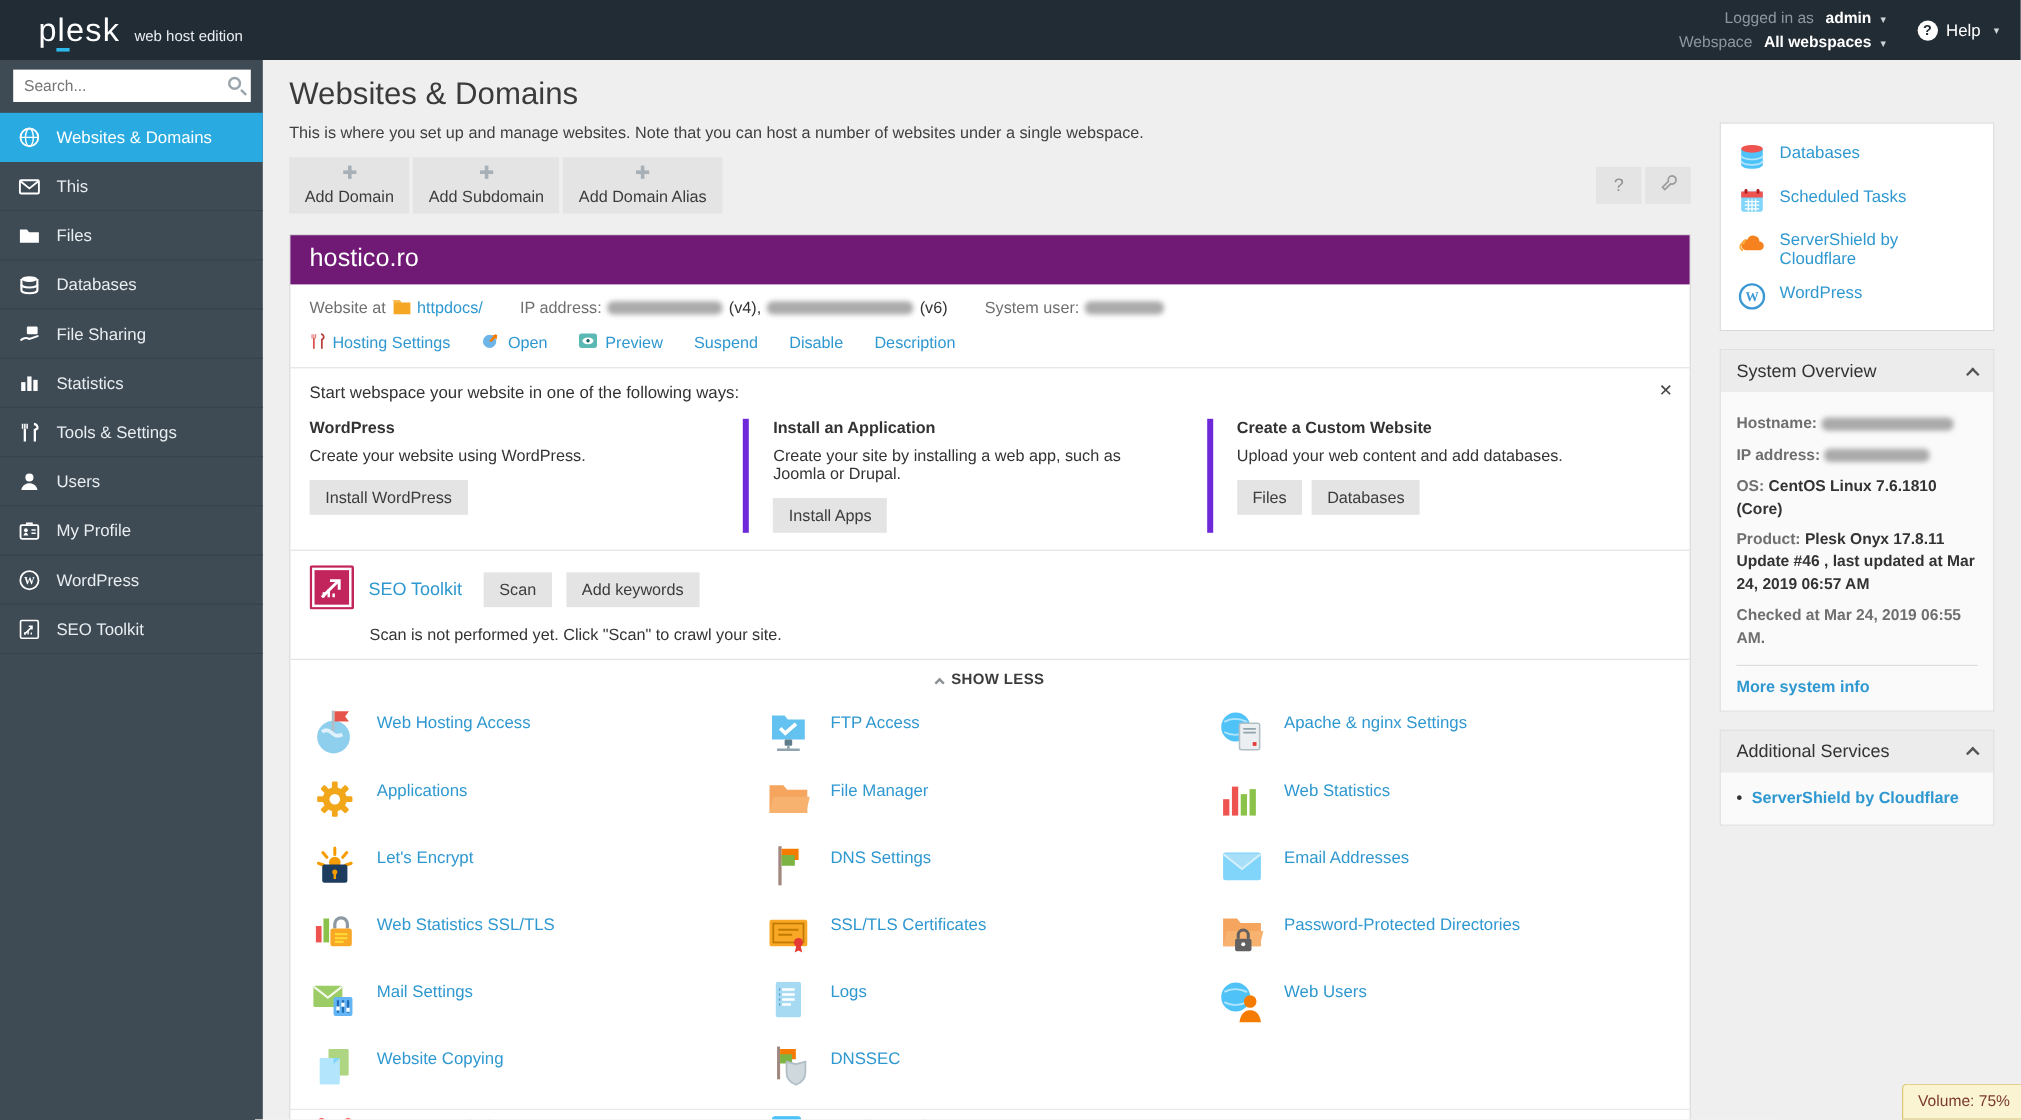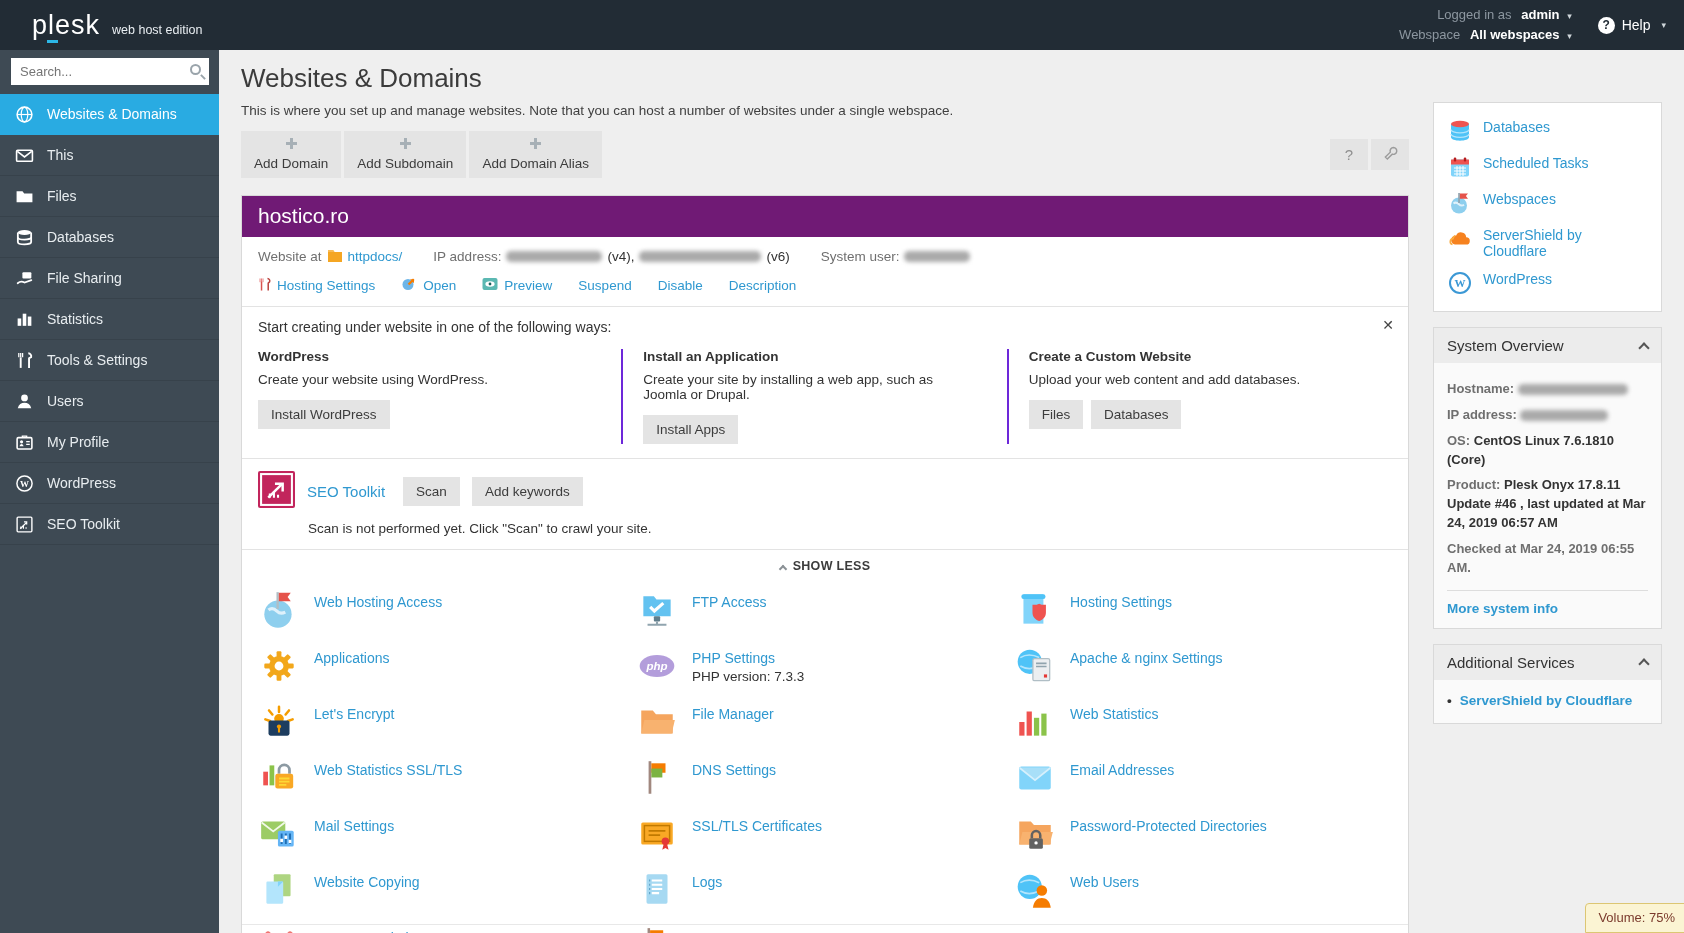--- a/index.html
+++ b/index.html
@@ -64,21 +64,21 @@
   .info-line .grp { display:flex; align-items:center; gap:5px; margin-right:26px; }
   .blur-bar { display:inline-block; height:11px; background:#aaa; border-radius:5px; filter:blur(2px); vertical-align:middle; }
   .dark { color:#333; }
   .actions-line { display:flex; align-items:center; gap:26px; margin-top:11px; font-size:13.5px; }
   .actions-line .act { display:flex; align-items:center; gap:6px; }
 
   .promo { border-top:1px solid #e3e3e3; padding:12px 16px 14px; position:relative; }
   .promo-title { font-size:14px; color:#333; margin-bottom:14px; }
   .promo-close { position:absolute; right:14px; top:10px; color:#444; font-size:14px; cursor:pointer; }
   .promo-cols { display:flex; }
-  .promo-col { flex:1; padding:0 20px; border-left:2px solid #6d28d9; }
+  .promo-col { flex:1; padding:0 20px; border-left:5px solid #6d28d9; }
   .promo-col:first-child { border-left:none; padding-left:0; }
   .promo-h { font-weight:bold; font-size:13.5px; margin-bottom:8px; }
   .promo-t { font-size:13.5px; margin-bottom:13px; max-width:330px; }
   .promo-col .btn { margin-right:4px; }
 
   .seo-sec { border-top:1px solid #e3e3e3; padding:12px 16px 13px; }
   .seo-row { display:flex; align-items:center; gap:12px; }
   .seo-row .link { font-size:15px; margin-right:6px; }
   .seo-status { margin:10px 0 0 50px; font-size:13.5px; color:#333; }
 
@@ -360,21 +360,21 @@
                   <span>Disable</span>
                 </a>
               <a class="act link">
                   <span>Description</span>
                 </a>
             </div>
           </div>
 
           <div class="promo">
             <span class="promo-close">✕</span>
-            <div class="promo-title">Start creating under website in one of the following ways:</div>
+            <div class="promo-title">Start webspace your website in one of the following ways:</div>
             <div class="promo-cols">
               <div class="promo-col">
                 <div class="promo-h">WordPress</div>
                 <div class="promo-t">Create your website using WordPress.</div>
                 <button class="btn">Install WordPress</button>
               </div>
               <div class="promo-col">
                 <div class="promo-h">Install an Application</div>
                 <div class="promo-t">Create your site by installing a web app, such as Joomla or Drupal.</div>
                 <button class="btn">Install Apps</button>
@@ -510,32 +510,20 @@
               <a class="feat">
                 <span class="fi">
                   <svg viewBox="0 0 40 40">
                       <path d="M7 7h10l2.5 3H33v16H7z" fill="#63c2f0"></path>
                       <path d="M13.5 17l4 4 8.5-7.5" fill="none" stroke="#fff" stroke-width="3"></path>
                       <rect x="17" y="26" width="6" height="5" rx="1" fill="#607d8b"></rect>
                       <path d="M20 31v3M11 34h18" stroke="#90a4ae" stroke-width="2"></path>
                     </svg>
                 </span>
                 <span class="flbl link">FTP Access</span>
-              </a>
-              <a class="feat">
-                <span class="fi">
-                  <svg viewBox="0 0 40 40">
-                      <ellipse cx="20" cy="20" rx="16.5" ry="10.5" fill="#b39ddb"></ellipse>
-                      <text x="20" y="24" text-anchor="middle" font-size="11" font-weight="bold" font-style="italic" fill="#fff" font-family="Liberation Sans, sans-serif">php</text>
-                    </svg>
-                </span>
-                <span>
-                  <span class="flbl link" style="display:block">PHP Settings</span>
-                  <span class="fsub" style="display:block">PHP version: 7.3.3</span>
-                </span>
               </a>
               <a class="feat">
                 <span class="fi">
                   <svg viewBox="0 0 40 40">
                       <path d="M5 9h11l3 3.5h16V31H5z" fill="#f5a55e"></path>
                       <path d="M5 31l3-13h29l-3 13z" fill="#f8b26f"></path>
                     </svg>
                 </span>
                 <span class="flbl link">File Manager</span>
               </a>
@@ -676,31 +664,20 @@
                     <rect x="5.8" y="2.5" width="2.4" height="4" rx="1" fill="#b71c1c"></rect>
                     <rect x="15.8" y="2.5" width="2.4" height="4" rx="1" fill="#b71c1c"></rect>
                     <path d="M6 13h12M6 16h12M6 19h12M9 11v10M12 11v10M15 11v10" stroke="#fff" stroke-width="1"></path>
                   </svg>
               </span>
               <span class="link">Scheduled Tasks</span>
             </a>
             <a class="ql-item">
               <span class="qi">
                 <svg viewBox="0 0 24 24">
-                    <circle cx="11" cy="14.5" r="8" fill="#8ecfee"></circle>
-                    <path d="M5.5 12.5c2-1.6 4-.6 5.4.7s3.3 1.6 5.2.6" stroke="#dff1fb" stroke-width="2" fill="none"></path>
-                    <rect x="10.2" y="2" width="1.7" height="10" fill="#90a4ae"></rect>
-                    <path d="M11.9 2.4H20l-2.1 2.7L20 7.8h-8.1z" fill="#e5534b"></path>
-                  </svg>
-              </span>
-              <span class="link">Webspaces</span>
-            </a>
-            <a class="ql-item">
-              <span class="qi">
-                <svg viewBox="0 0 24 24">
                     <path d="M7 17.5h11.2a3.6 3.6 0 000-7.2 5.2 5.2 0 00-10-1.7A3.9 3.9 0 007 17.5z" fill="#f6821f"></path>
                     <path d="M4.5 17.5a3 3 0 01.6-5.9 4 4 0 011.9-3" fill="none" stroke="#fbad41" stroke-width="1.6"></path>
                   </svg>
               </span>
               <span class="link">ServerShield by Cloudflare</span>
             </a>
             <a class="ql-item">
               <span class="qi">
                 <svg viewBox="0 0 24 24">
                     <circle cx="12" cy="12" r="10" fill="none" stroke="#3b98d5" stroke-width="2"></circle>

